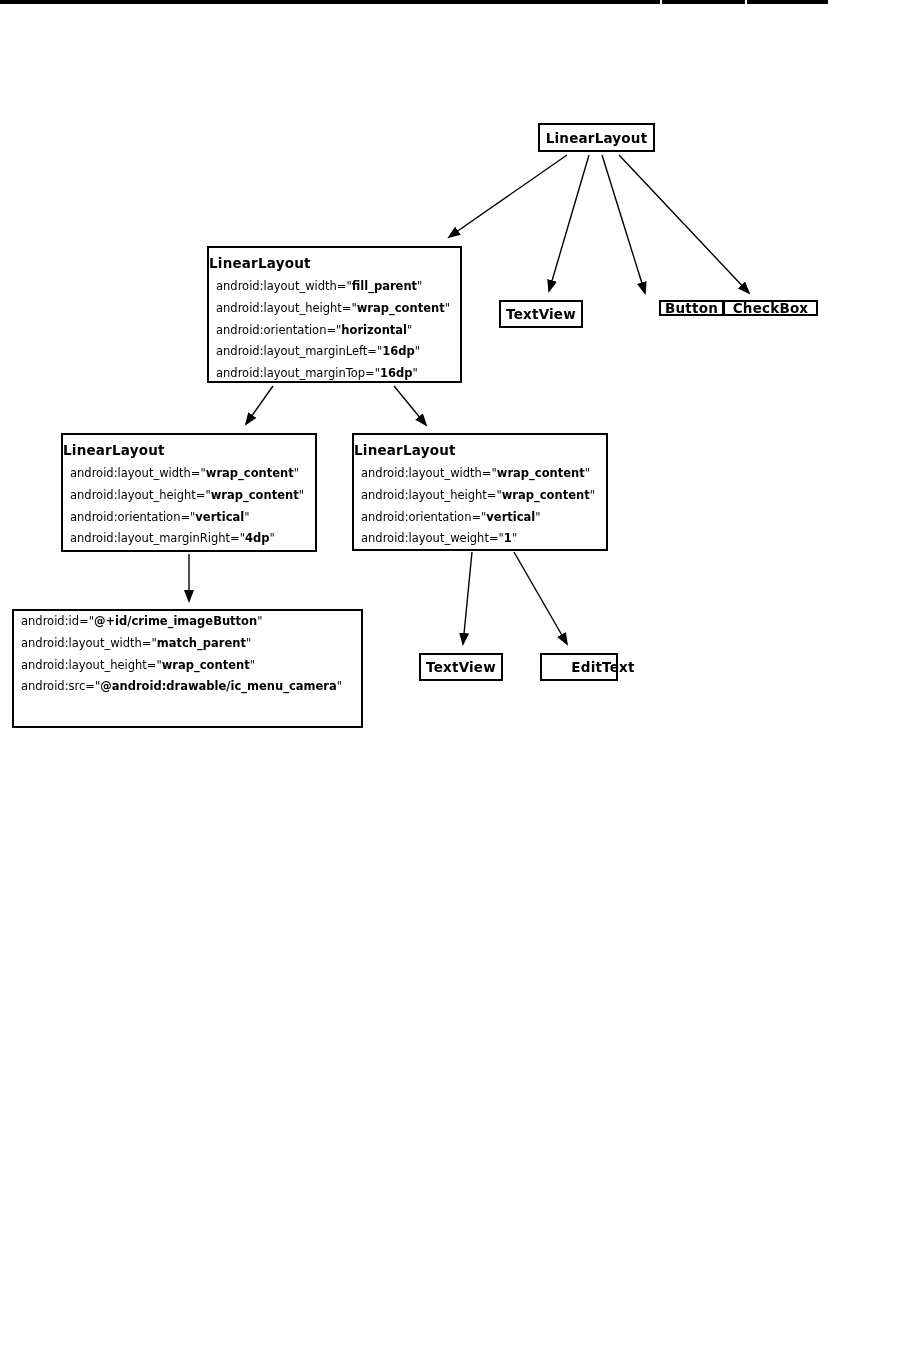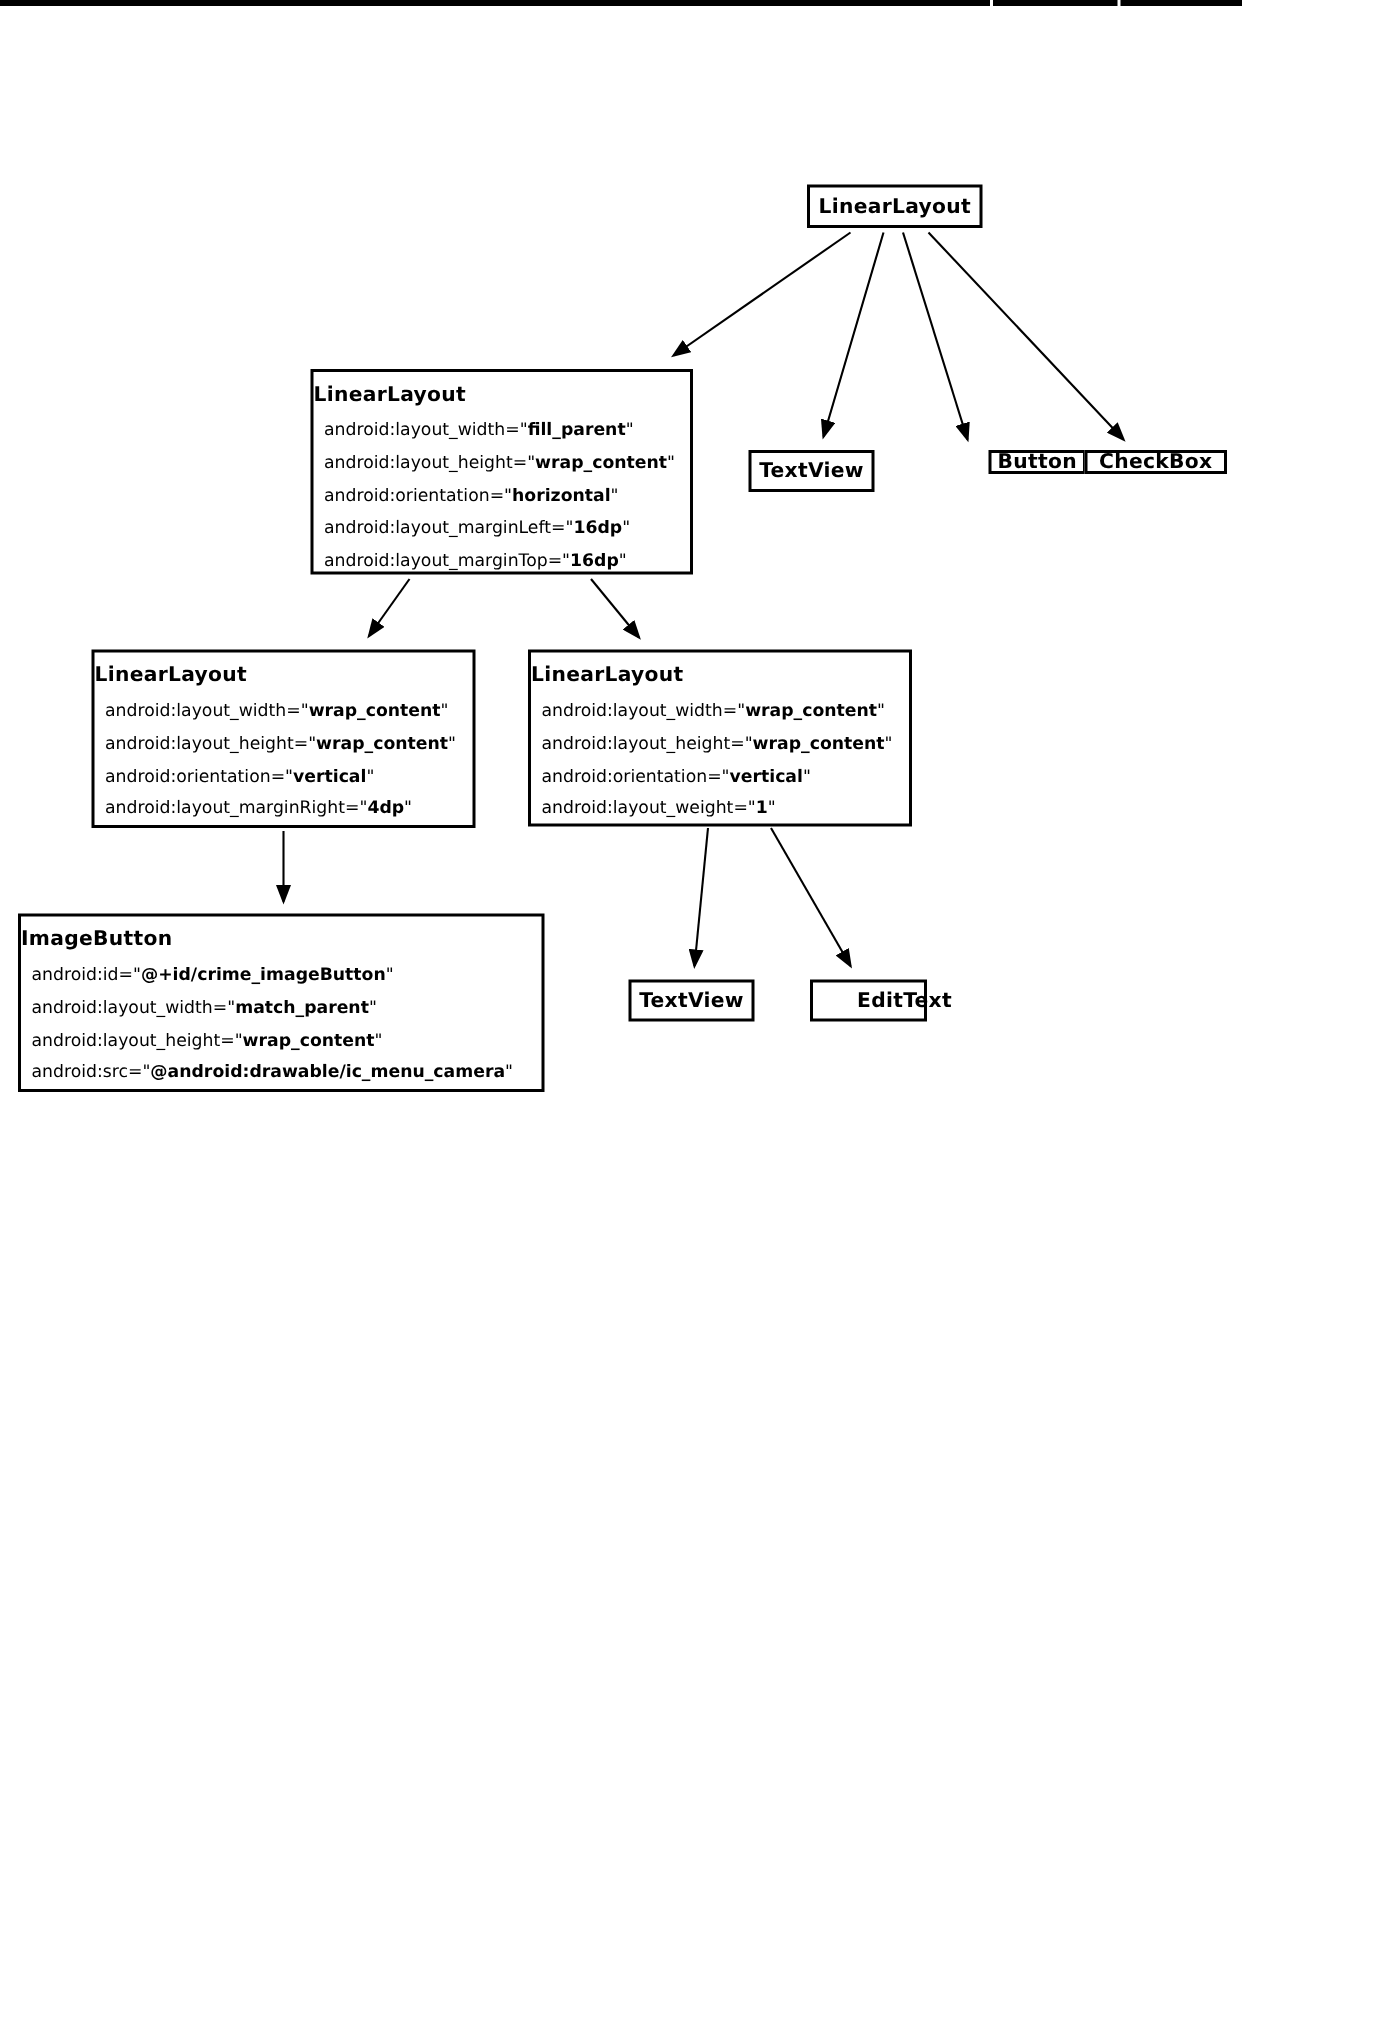--- a/index.html
+++ b/index.html
@@ -119,21 +119,20 @@
 
   <div class="node attrs" style="left:352px; top:433px; width:256px; height:118px;">
     <div class="node-title">LinearLayout</div>
     <div class="attr-line"><span>android:layout_width="</span><span class="val">wrap_content</span><span>"</span></div>
     <div class="attr-line"><span>android:layout_height="</span><span class="val">wrap_content</span><span>"</span></div>
     <div class="attr-line"><span>android:orientation="</span><span class="val">vertical</span><span>"</span></div>
     <div class="attr-line"><span>android:layout_weight="</span><span class="val">1</span><span>"</span></div>
   </div>
 
   <div class="node attrs" style="left:12px; top:609px; width:351px; height:119px;">
-    <div class="node-title">ImageButton</div>
     <div class="attr-line"><span>android:id="</span><span class="val">@+id/crime_imageButton</span><span>"</span></div>
     <div class="attr-line"><span>android:layout_width="</span><span class="val">match_parent</span><span>"</span></div>
     <div class="attr-line"><span>android:layout_height="</span><span class="val">wrap_content</span><span>"</span></div>
     <div class="attr-line"><span>android:src="</span><span class="val">@android:drawable/ic_menu_camera</span><span>"</span></div>
   </div>
 
   <div class="node leaf" style="left:419px; top:653px; width:84px; height:28px;">
     <span class="node-title">TextView</span>
   </div>
   <div class="node leaf" style="left:540px; top:653px; width:78px; height:28px;padding-left:48px;">

